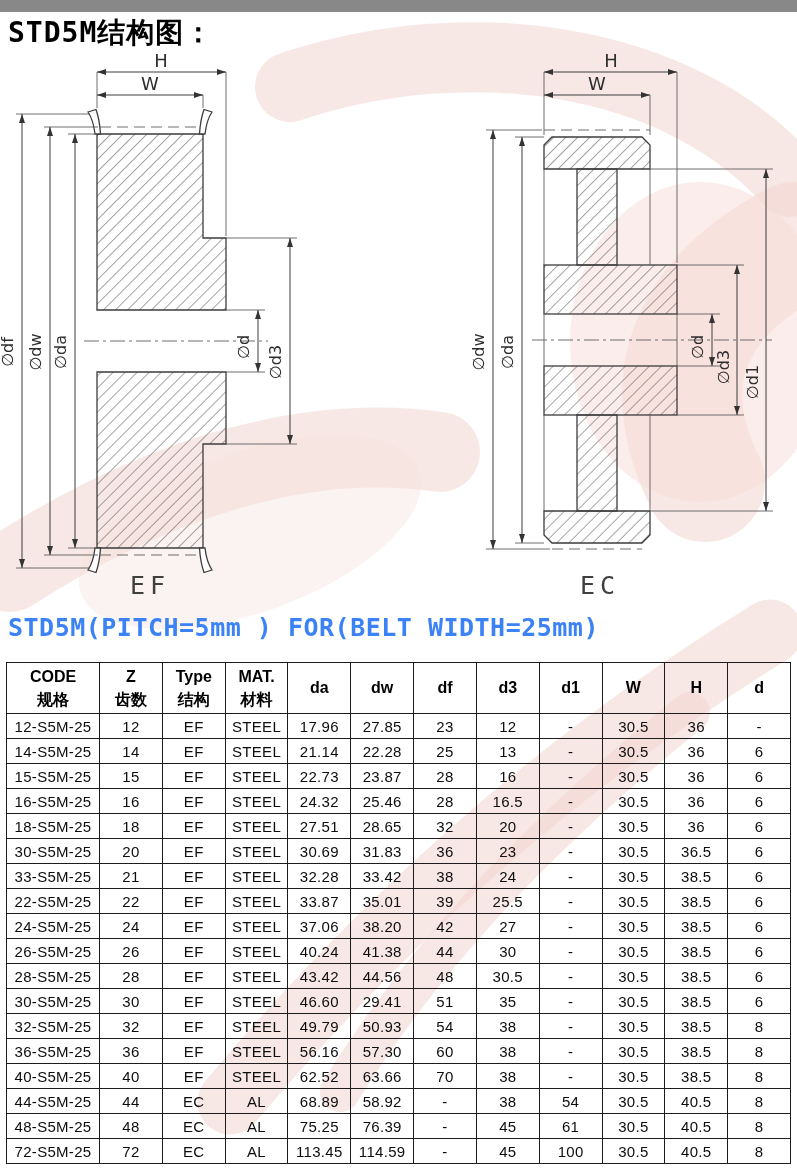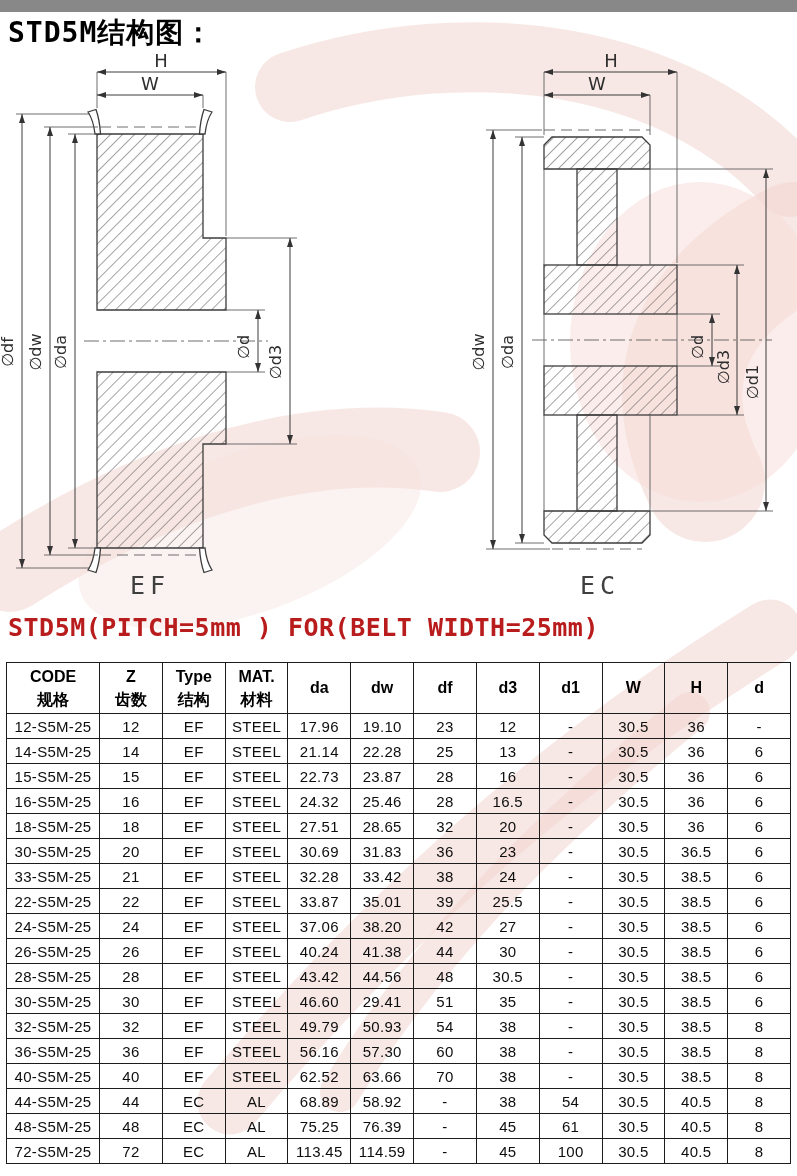--- a/index.html
+++ b/index.html
@@ -12,21 +12,21 @@
   .wm-layer { position:absolute; inset:0; z-index:0; pointer-events:none; }
   
   .title {
     position:absolute; left:8px; top:2px; margin:0; z-index:2;
     font-family:"DejaVu Sans Mono","DejaVu Sans",monospace;
     font-size:28px; font-weight:700; color:#000; letter-spacing:1px;
   }
   .subtitle {
     position:absolute; left:8px; top:601px; margin:0; z-index:2;
     font-family:"DejaVu Sans Mono","DejaVu Sans",monospace;
-    font-size:25px; font-weight:700; color:#b91c1c; letter-spacing:0.5px;
+    font-size:25px; font-weight:700; color:#3b82f6; letter-spacing:0.5px;
     white-space:pre;
   }
   
   .draw { position:absolute; top:40px; z-index:1; }
   #ef-svg { left:0px; }
   #ec-svg { left:470px; }
   .thin  { stroke:#5f5f5f; stroke-width:0.9; fill:none; }
   .dim   { stroke:#3c3c3c; stroke-width:1;   fill:none; }
   .hatch { stroke:#3c3c3c; stroke-width:1.3; }
   .flange{ fill:#ffffff; stroke:#3c3c3c; stroke-width:1.3; }
@@ -244,21 +244,21 @@
           </th>
         </tr>
     </thead>
     <tbody>
         <tr>
           <td>12-S5M-25</td>
           <td>12</td>
           <td>EF</td>
           <td>STEEL</td>
           <td>17.96</td>
-          <td>19.10</td>
+          <td>27.85</td>
           <td>23</td>
           <td>12</td>
           <td>-</td>
           <td>30.5</td>
           <td>36</td>
           <td>-</td>
         </tr>
         <tr>
           <td>14-S5M-25</td>
           <td>14</td>

